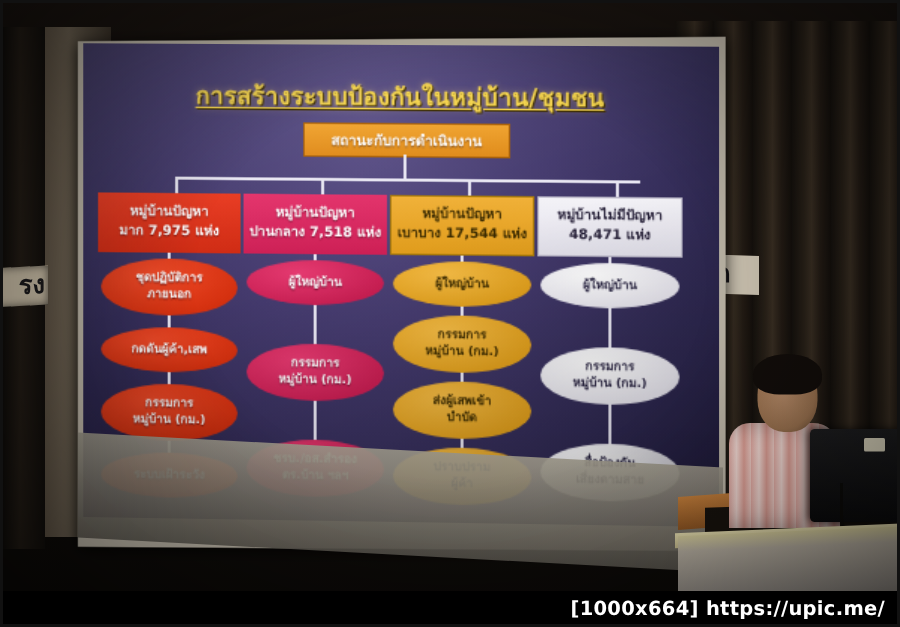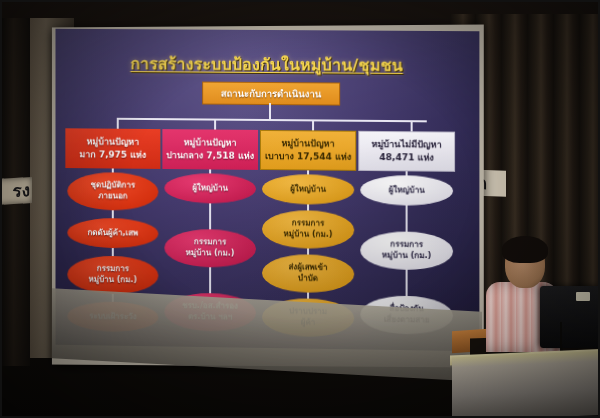--- a/index.html
+++ b/index.html
@@ -478,15 +478,18 @@
   <div class="person-head"></div>
   <div class="person-hair"></div>
   <div class="laptop-screen"></div>
   <div class="laptop-badge"></div>
   <div class="cable"></div>
   <div class="podium-edge"></div>
   <div class="podium"></div>
 
   <div class="vignette"></div>
 
+  <div class="watermark">
+    <span>[1000x664] https://upic.me/</span>
+  </div>
 
   <div class="photo-border"></div>
 </div>
 
 </body></html>

